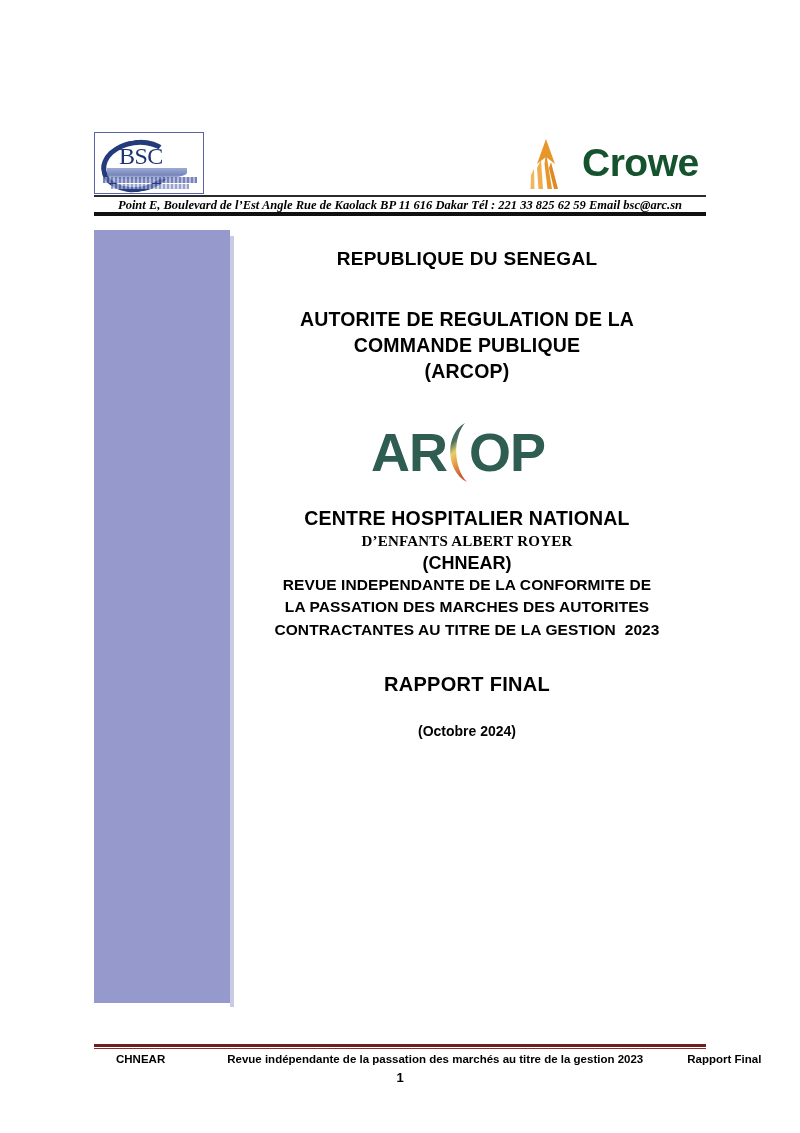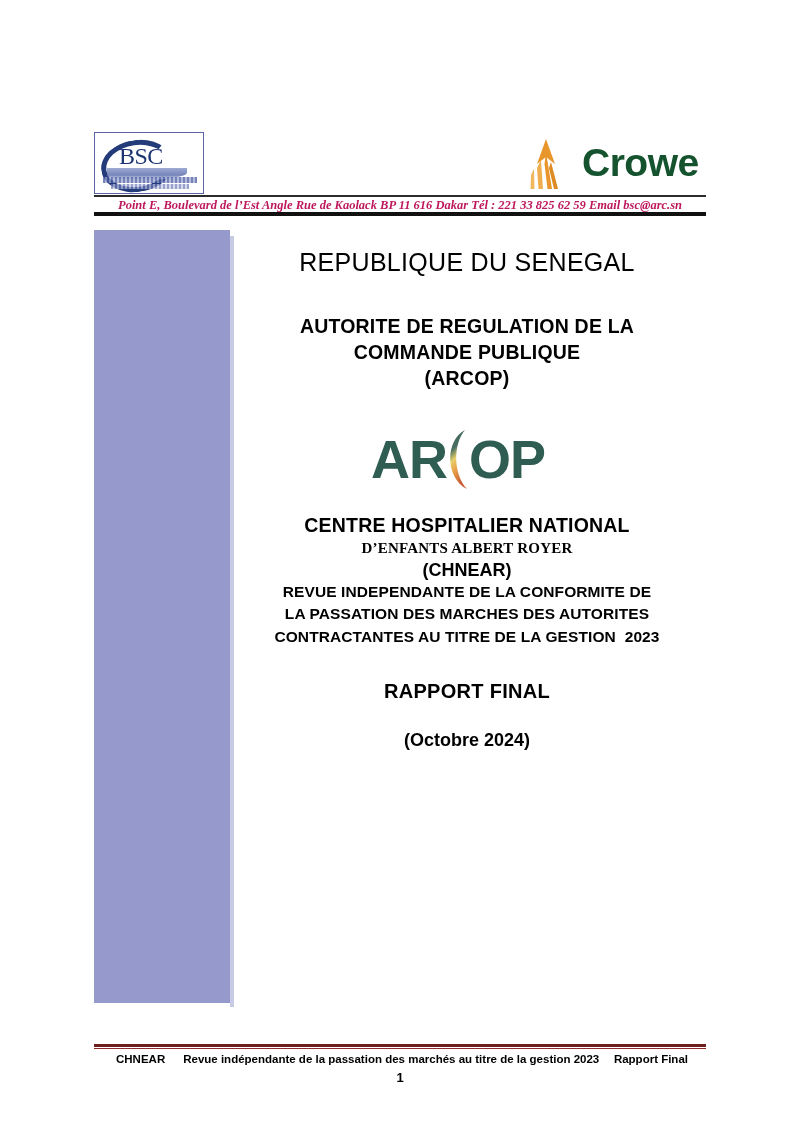--- a/index.html
+++ b/index.html
@@ -131,21 +131,21 @@
   .address-line {
     position: absolute;
     left: 94px;
     top: 198px;
     width: 612px;
     text-align: center;
     font-family: "Liberation Serif", serif;
     font-style: italic;
     font-weight: bold;
     font-size: 12.5px;
-    color: #be185d;
+    color: #000000;
     white-space: nowrap;
   }
   .header-rule-top {
     position: absolute;
     left: 94px;
     top: 195px;
     width: 612px;
     height: 2px;
     background: #2b2b2b;
   }
@@ -179,22 +179,22 @@
   
   .content {
     position: absolute;
     left: 226px;
     top: 230px;
     width: 482px;
     text-align: center;
   }
 
   .t-republique {
-    font-size: 25px;
-    font-weight: normal;
+    font-size: 19px;
+    font-weight: bold;
     letter-spacing: 0.3px;
     margin-top: 18px;
   }
   .t-autorite {
     font-size: 19.5px;
     font-weight: bold;
     line-height: 1.33;
     margin-top: 37px;
     letter-spacing: 0.2px;
   }
@@ -240,21 +240,21 @@
     white-space: pre-wrap;
   }
 
   .t-rapport {
     font-size: 20px;
     font-weight: bold;
     margin-top: 32px;
     letter-spacing: 0.3px;
   }
   .t-date {
-    font-size: 18px;
+    font-size: 14px;
     font-weight: bold;
     margin-top: 27px;
   }
 
   
   .footer-rule-a {
     position: absolute;
     left: 94px;
     top: 1044px;
     width: 612px;
@@ -276,20 +276,21 @@
     width: 612px;
     font-size: 11.5px;
     font-weight: bold;
   }
   .footer-row {
     display: flex;
     align-items: baseline;
     justify-content: flex-start;
     padding: 0 18px 0 22px;
     box-sizing: border-box;
+    gap: 44px;
   }
   .footer-org { white-space: nowrap; }
   .footer-mid {
     white-space: nowrap;
     margin-left: 18px;
     font-weight: bold;
   }
   .footer-type {
     white-space: nowrap;
     margin-left: auto;

